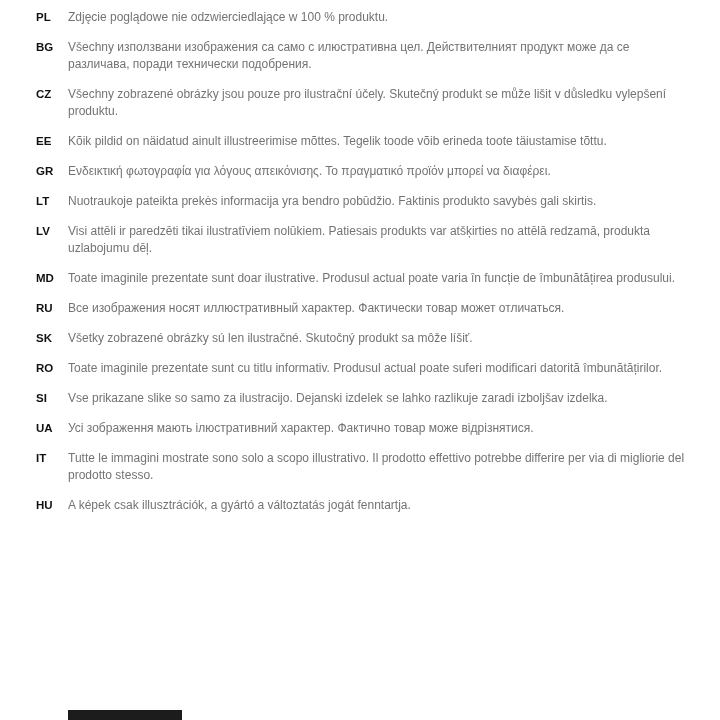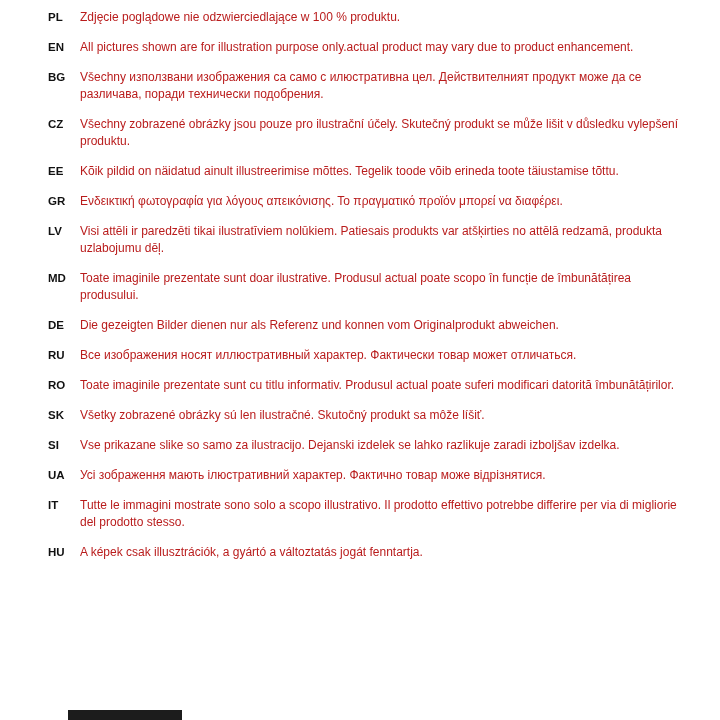--- a/index.html
+++ b/index.html
@@ -8,21 +8,21 @@
     background: #ffffff;
     font-family: "Liberation Sans", sans-serif;
   }
   .page {
     position: relative;
     width: 720px;
     height: 720px;
     background: #ffffff;
     overflow: hidden;
     box-sizing: border-box;
-    padding: 9px 28px 0 48px;
+    padding: 9px 28px 0 36px;
   }
   .disclaimer-list {
     display: block;
   }
   .row {
     display: flex;
     align-items: flex-start;
     margin-bottom: 13px;
     color: #1a1a1a;
   }
@@ -33,21 +33,21 @@
     flex: 0 0 32px;
     font-weight: bold;
     font-size: 11.5px;
     line-height: 17px;
     color: #111111;
   }
   .text {
     flex: 1 1 auto;
     font-size: 12px;
     line-height: 17px;
-    color: #b91c1c;
+    color: #737373;
     max-width: 620px;
   }
   .footer-bar {
     position: absolute;
     left: 68px;
     bottom: 0;
     width: 114px;
     height: 10px;
     background: #1c1c1c;
   }
@@ -55,24 +55,20 @@
 </head>
 <body>
 
 <div class="page">
   <div class="disclaimer-list">
   <div class="row">
     <span class="code">PL</span>
     <span class="text">Zdjęcie poglądowe nie odzwierciedlające w 100 % produktu.</span>
   </div>
 
-  <div class="row">
-    <span class="code">EN</span>
-    <span class="text">All pictures shown are for illustration purpose only.actual product may vary due to product enhancement.</span>
-  </div>
 
   <div class="row">
     <span class="code">BG</span>
     <span class="text">Všechny използвани изображения са само с илюстративна цел. Действителният продукт може да се различава, поради технически подобрения.</span>
   </div>
 
 
   <div class="row">
     <span class="code">CZ</span>
     <span class="text">Všechny zobrazené obrázky jsou pouze pro ilustrační účely. Skutečný produkt se může lišit v důsledku vylepšení produktu.</span>
@@ -81,49 +77,49 @@
   <div class="row">
     <span class="code">EE</span>
     <span class="text">Kõik pildid on näidatud ainult illustreerimise mõttes. Tegelik toode võib erineda toote täiustamise tõttu.</span>
   </div>
 
   <div class="row">
     <span class="code">GR</span>
     <span class="text">Ενδεικτική φωτογραφία για λόγους απεικόνισης. Το πραγματικό προϊόν μπορεί να διαφέρει.</span>
   </div>
 
+  <div class="row">
+    <span class="code">LT</span>
+    <span class="text">Nuotraukoje pateikta prekės informacija yra bendro pobūdžio. Faktinis produkto savybės gali skirtis.</span>
+  </div>
 
   <div class="row">
     <span class="code">LV</span>
     <span class="text">Visi attēli ir paredzēti tikai ilustratīviem nolūkiem. Patiesais produkts var atšķirties no attēlā redzamā, produkta uzlabojumu dēļ.</span>
   </div>
 
   <div class="row">
     <span class="code">MD</span>
-    <span class="text">Toate imaginile prezentate sunt doar ilustrative. Produsul actual poate scopo în funcție de îmbunătățirea produsului.</span>
+    <span class="text">Toate imaginile prezentate sunt doar ilustrative. Produsul actual poate varia în funcție de îmbunătățirea produsului.</span>
   </div>
 
-  <div class="row">
-    <span class="code">DE</span>
-    <span class="text">Die gezeigten Bilder dienen nur als Referenz und konnen vom Originalprodukt abweichen.</span>
-  </div>
 
   <div class="row">
     <span class="code">RU</span>
     <span class="text">Все изображения носят иллюстративный характер. Фактически товар может отличаться.</span>
   </div>
 
   <div class="row">
-    <span class="code">RO</span>
-    <span class="text">Toate imaginile prezentate sunt cu titlu informativ. Produsul actual poate suferi modificari datorită îmbunătățirilor.</span>
+    <span class="code">SK</span>
+    <span class="text">Všetky zobrazené obrázky sú len ilustračné. Skutočný produkt sa môže líšiť.</span>
   </div>
 
   <div class="row">
-    <span class="code">SK</span>
-    <span class="text">Všetky zobrazené obrázky sú len ilustračné. Skutočný produkt sa môže líšiť.</span>
+    <span class="code">RO</span>
+    <span class="text">Toate imaginile prezentate sunt cu titlu informativ. Produsul actual poate suferi modificari datorită îmbunătățirilor.</span>
   </div>
 
   <div class="row">
     <span class="code">SI</span>
     <span class="text">Vse prikazane slike so samo za ilustracijo. Dejanski izdelek se lahko razlikuje zaradi izboljšav izdelka.</span>
   </div>
 
   <div class="row">
     <span class="code">UA</span>
     <span class="text">Усі зображення мають ілюстративний характер. Фактично товар може відрізнятися.</span>

